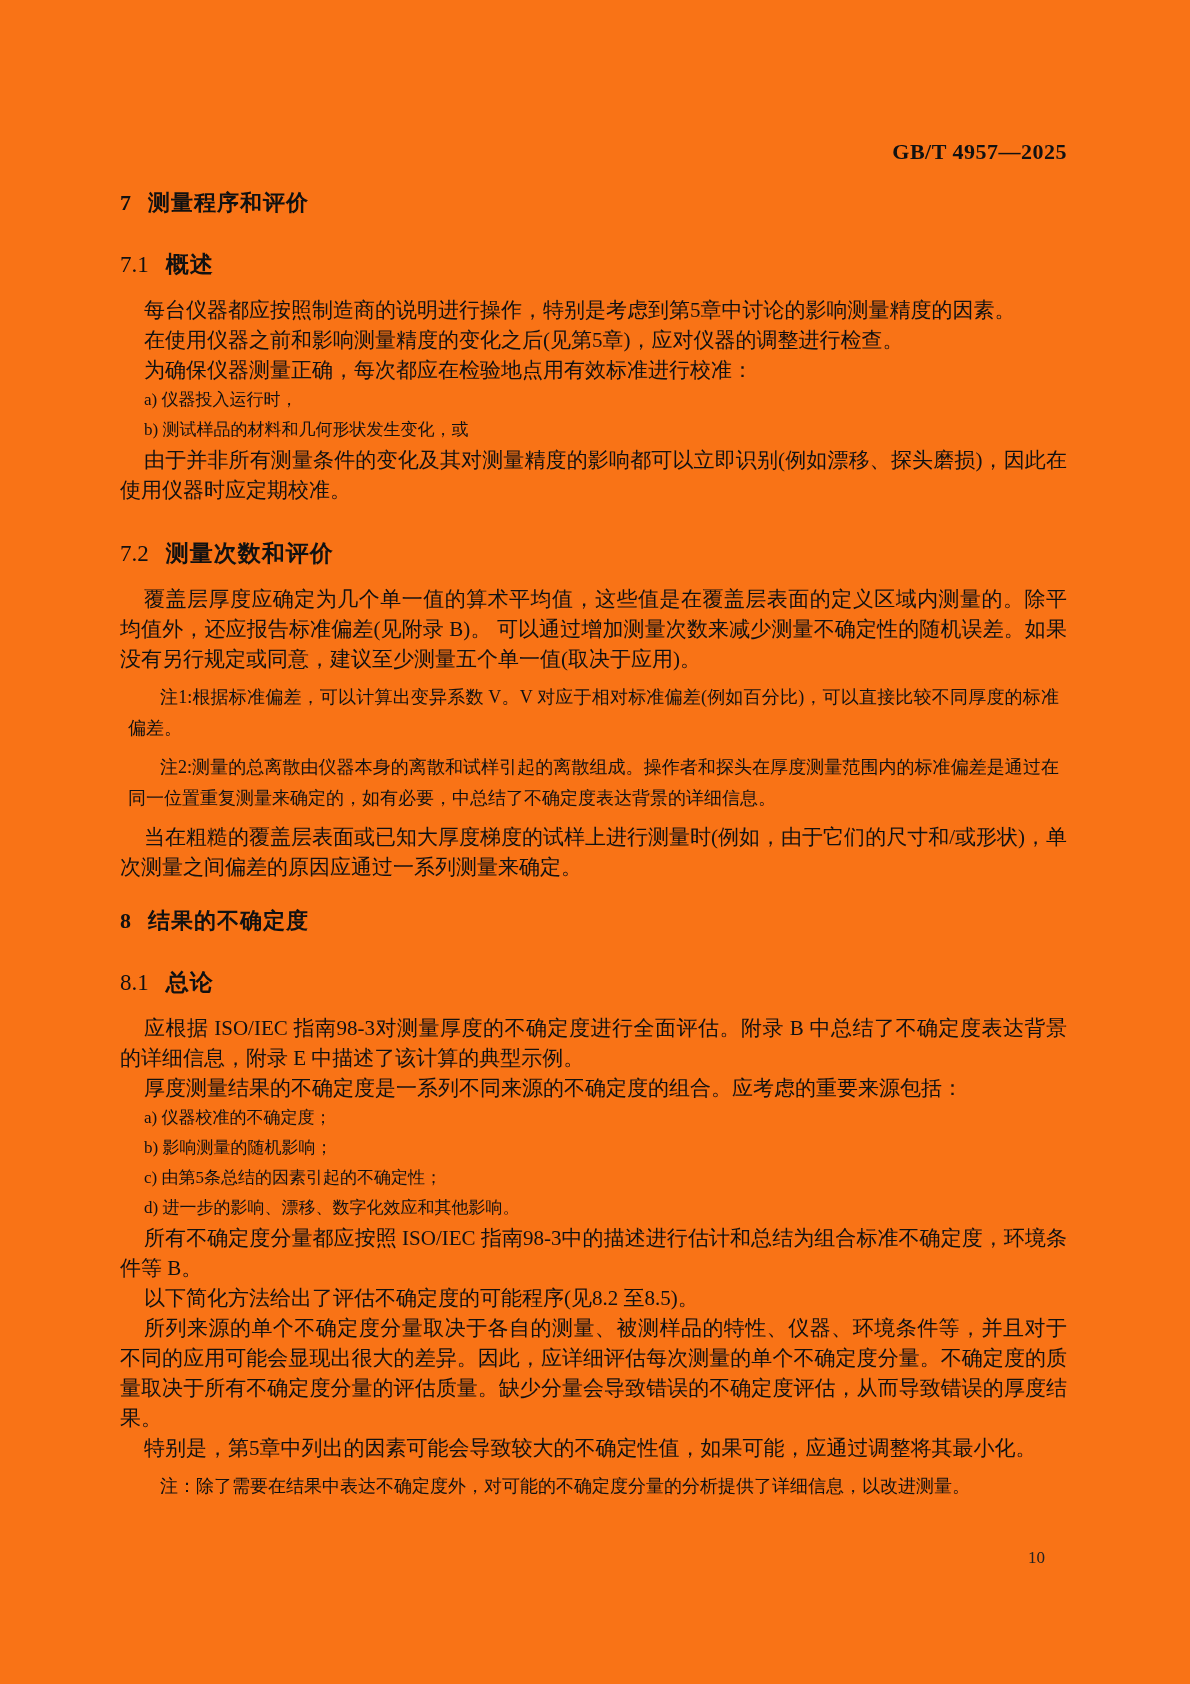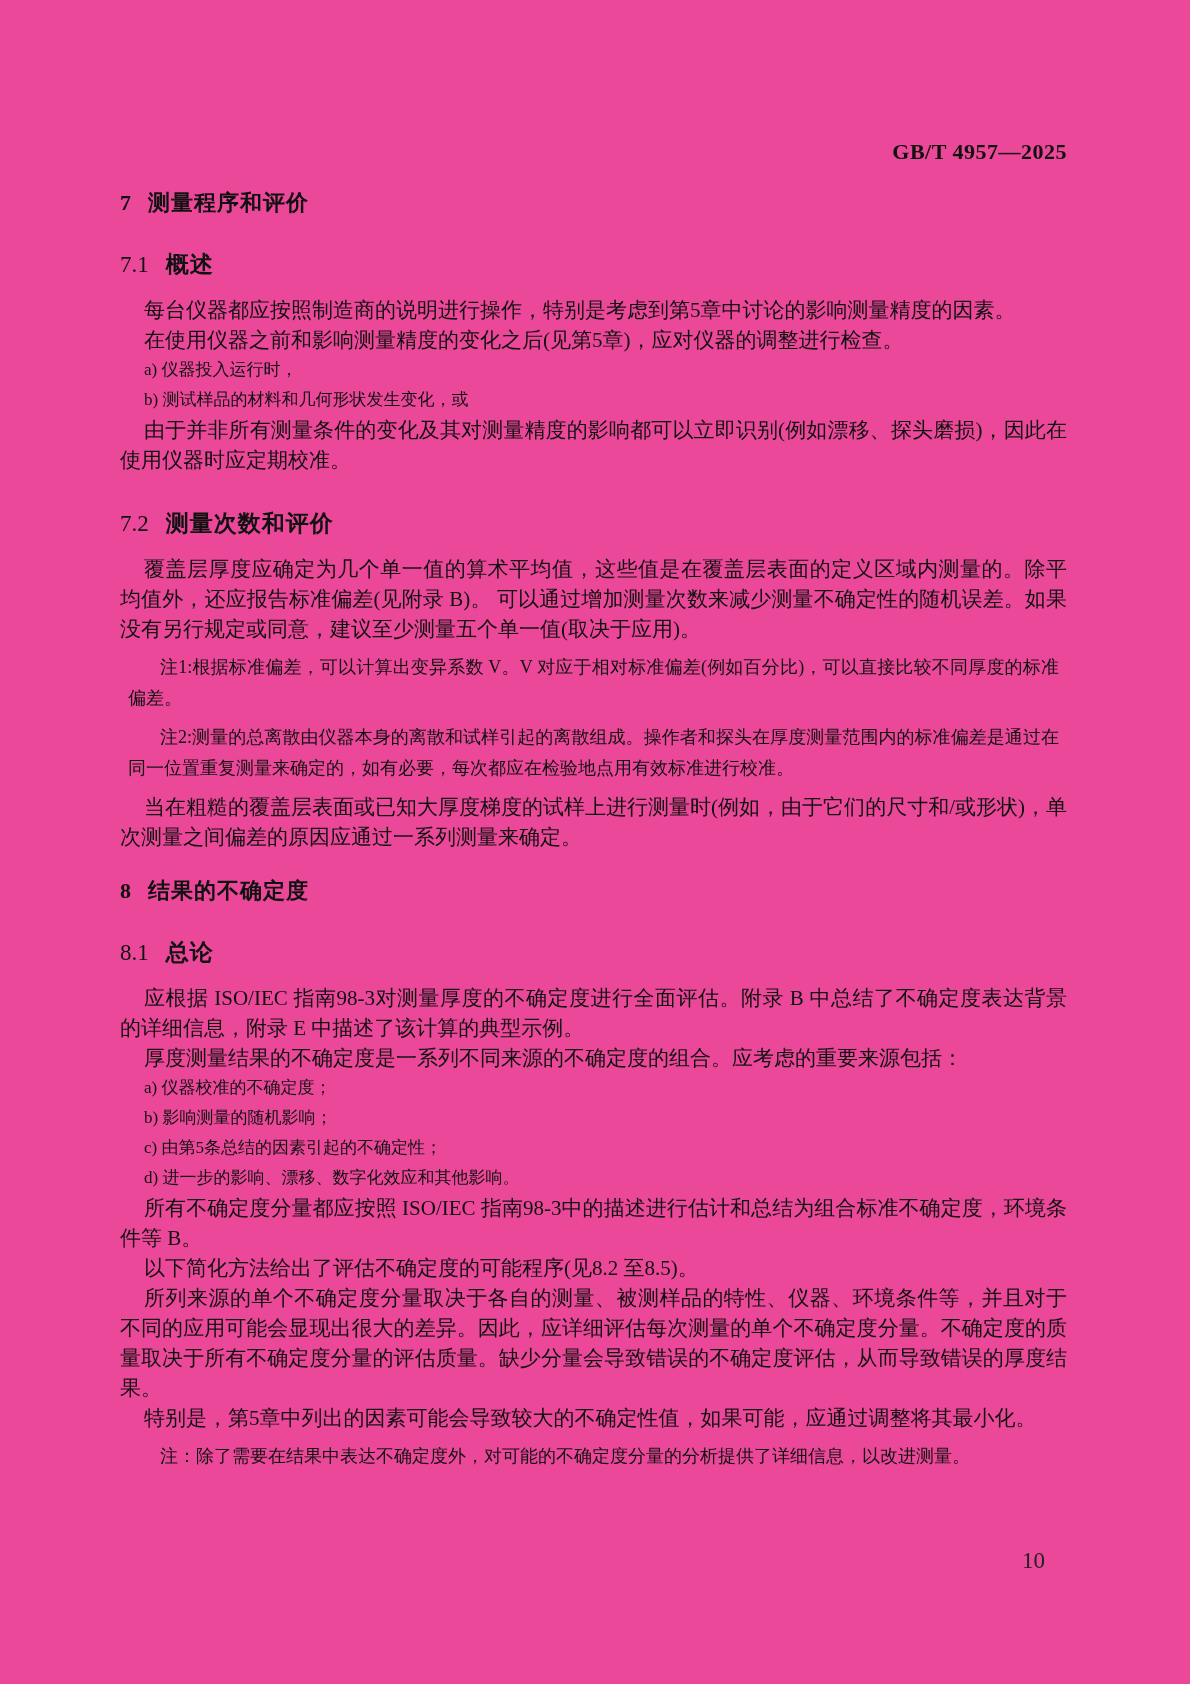--- a/index.html
+++ b/index.html
@@ -6,21 +6,21 @@
     margin: 0;
     padding: 0;
     background: #ffffff;
     font-family: "Liberation Serif", "DejaVu Serif", serif;
     color: #111111;
   }
   .page {
     position: relative;
     width: 1190px;
     height: 1684px;
-    background: #ec4899;
+    background: #f97316;
     box-sizing: border-box;
     padding: 140px 123px 0 120px;
     overflow: hidden;
   }
   .doc-header {
     text-align: right;
     font-weight: bold;
     font-size: 22px;
     line-height: 24px;
     font-family: "Liberation Serif", "DejaVu Serif", serif;
@@ -70,21 +70,21 @@
     line-height: 31px;
     text-align: justify;
     text-indent: 32px;
   }
   .h1-gap { margin-top: 44px; }
   .h2-gap-large { margin-top: 42px; }
   .page-number {
     position: absolute;
     top: 1548px;
     right: 145px;
-    font-size: 23px;
+    font-size: 17px;
     font-family: "Liberation Serif", "DejaVu Serif", serif;
     color: #222222;
   }
 </style>
 </head>
 <body>
 
 <div class="page">
 
   <div class="doc-header">GB/T 4957—2025</div>
@@ -93,33 +93,34 @@
     <span class="hnum">7</span><span class="htitle">测量程序和评价</span>
   </h1>
 
   <h2 class="sub-heading">
     <span class="hnum">7.1</span><span class="htitle">概述</span>
   </h2>
 
   <div class="body-block">
     <p class="para">每台仪器都应按照制造商的说明进行操作，特别是考虑到第5章中讨论的影响测量精度的因素。</p>
     <p class="para">在使用仪器之前和影响测量精度的变化之后(见第5章)，应对仪器的调整进行检查。</p>
+    <p class="para">为确保仪器测量正确，每次都应在检验地点用有效标准进行校准：</p>
     <p class="list-item">a) 仪器投入运行时，</p>
     <p class="list-item">b) 测试样品的材料和几何形状发生变化，或</p>
     <p class="para">由于并非所有测量条件的变化及其对测量精度的影响都可以立即识别(例如漂移、探头磨损)，因此在使用仪器时应定期校准。</p>
   </div>
 
   <h2 class="sub-heading h2-gap-large">
     <span class="hnum">7.2</span><span class="htitle">测量次数和评价</span>
   </h2>
 
   <div class="body-block">
     <p class="para">覆盖层厚度应确定为几个单一值的算术平均值，这些值是在覆盖层表面的定义区域内测量的。除平均值外，还应报告标准偏差(见附录 B)。  可以通过增加测量次数来减少测量不确定性的随机误差。如果没有另行规定或同意，建议至少测量五个单一值(取决于应用)。</p>
     <p class="note">注1:根据标准偏差，可以计算出变异系数 V。V  对应于相对标准偏差(例如百分比)，可以直接比较不同厚度的标准偏差。</p>
-    <p class="note">注2:测量的总离散由仪器本身的离散和试样引起的离散组成。操作者和探头在厚度测量范围内的标准偏差是通过在同一位置重复测量来确定的，如有必要，每次都应在检验地点用有效标准进行校准。</p>
+    <p class="note">注2:测量的总离散由仪器本身的离散和试样引起的离散组成。操作者和探头在厚度测量范围内的标准偏差是通过在同一位置重复测量来确定的，如有必要，中总结了不确定度表达背景的详细信息。</p>
     <p class="para">当在粗糙的覆盖层表面或已知大厚度梯度的试样上进行测量时(例如，由于它们的尺寸和/或形状)，单次测量之间偏差的原因应通过一系列测量来确定。</p>
   </div>
 
   <h1 class="sec-heading h1-gap">
     <span class="hnum">8</span><span class="htitle">结果的不确定度</span>
   </h1>
 
   <h2 class="sub-heading">
     <span class="hnum">8.1</span><span class="htitle">总论</span>
   </h2>

